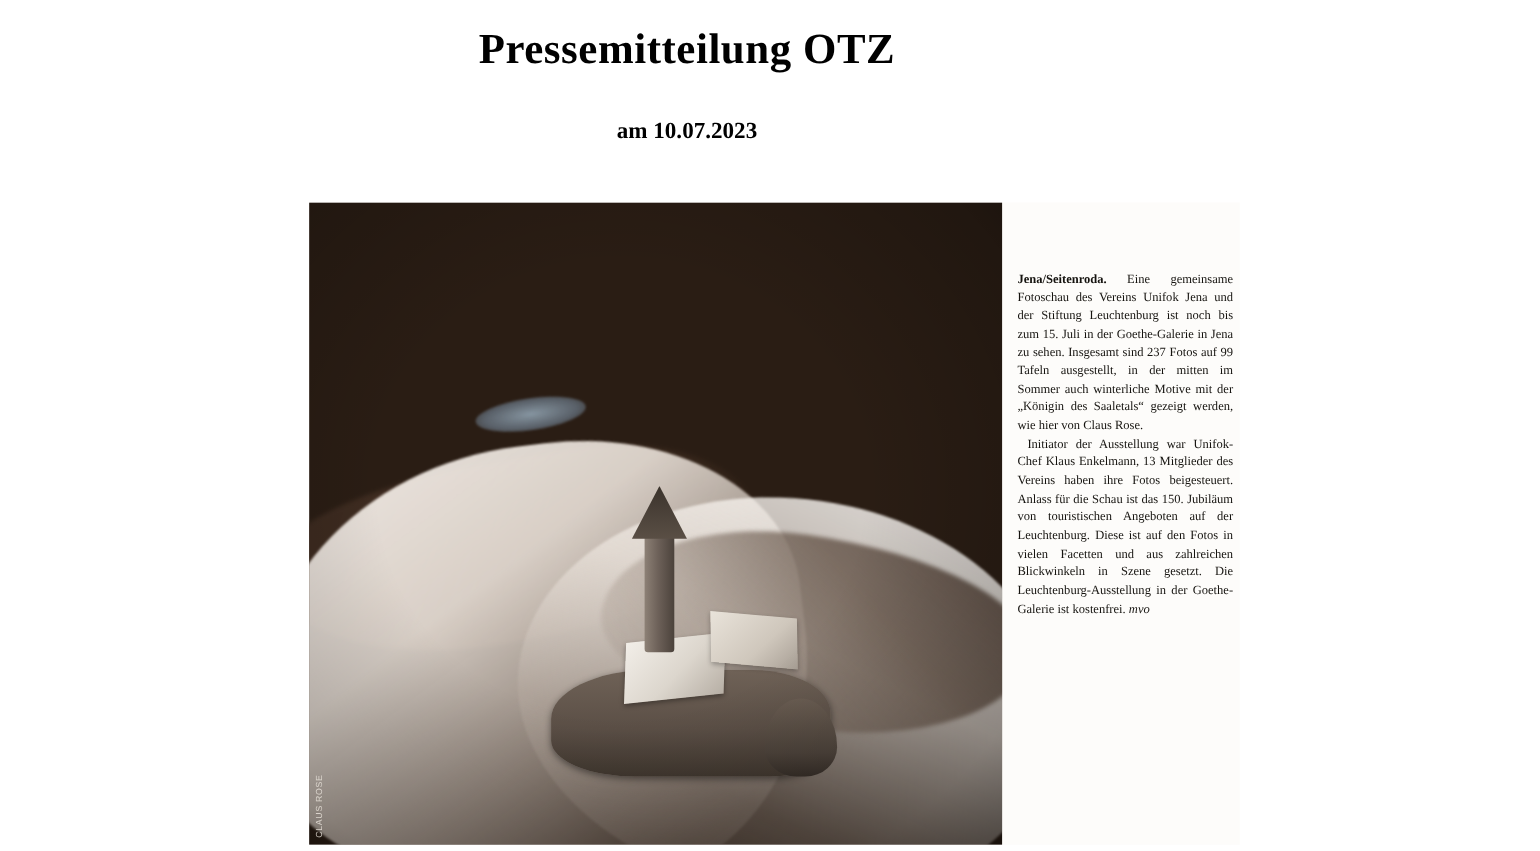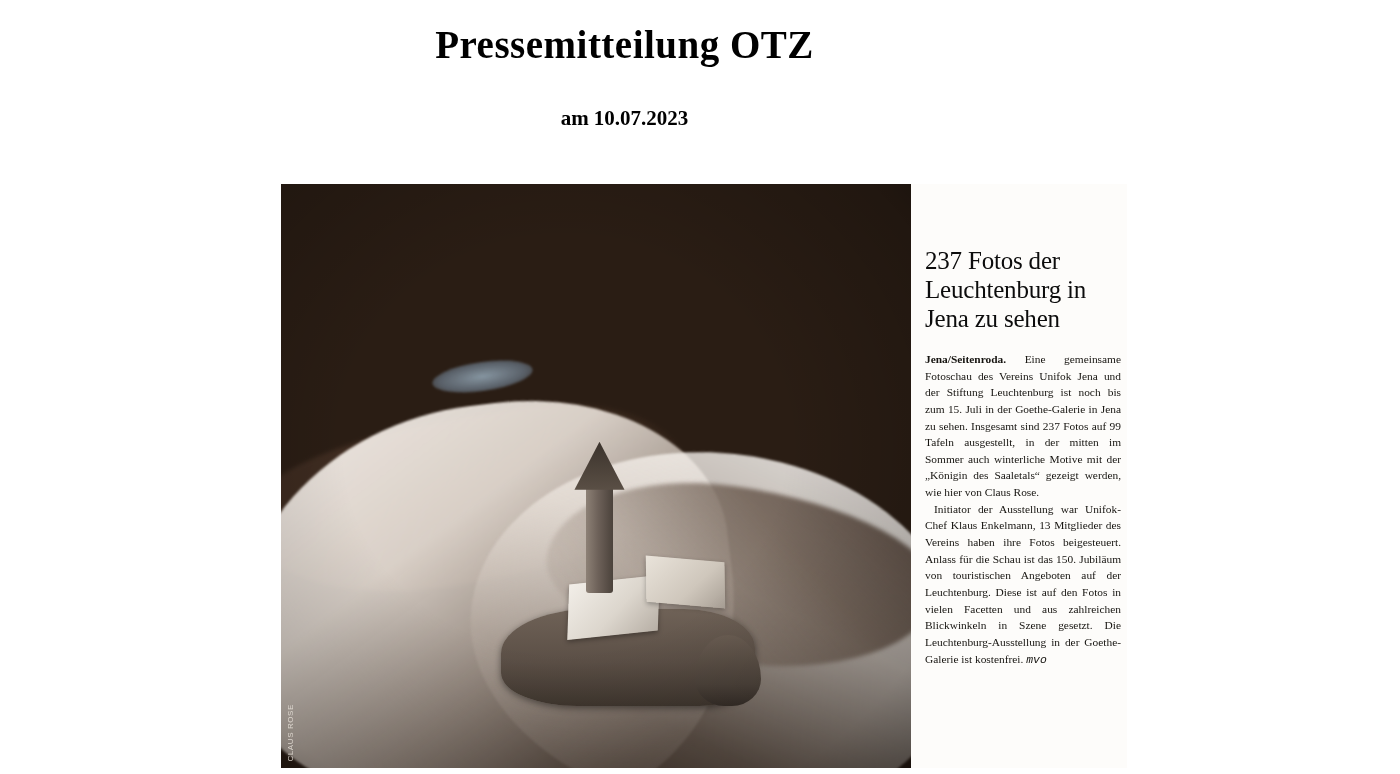--- a/index.html
+++ b/index.html
@@ -256,21 +256,21 @@
     font-family: "Liberation Serif", serif;
     font-size: 11.4px;
     line-height: 1.46;
     text-align: justify;
     color: #15130f;
     hyphens: auto;
   }
   .body-col p { margin: 0; }
   .body-col p + p { text-indent: 9px; }
   .dateline { font-weight: bold; }
-  .sig { font-style: italic; font-family: Liberation Mono, monospace; }
+  .sig { font-style: italic; }
 </style>
 </head>
 <body>
 
 <div class="page">
 
   <h1 class="doc-title">Pressemitteilung OTZ</h1>
   <h2 class="doc-subtitle">am 10.07.2023</h2>
 
   <div class="clipping">
@@ -286,21 +286,20 @@
         <div class="roofA"></div>
         <div class="roofB"></div>
         <div class="tower"></div>
         <div class="bastion"></div>
       </div>
       <div class="vignette"></div>
       <div class="photo-credit">CLAUS ROSE</div>
     </div>
 
     <div class="article">
-      <div class="headline">237 Fotos der Leuchtenburg in Jena zu sehen</div>
       <div class="body-col">
         <p><span class="dateline">Jena/Seitenroda.</span><span> Eine gemeinsame Fotoschau des Vereins Unifok Jena und der Stiftung Leuchtenburg ist noch bis zum 15. Juli in der Goethe-Galerie in Jena zu sehen. Insgesamt sind 237 Fotos auf 99 Tafeln ausgestellt, in der mitten im Sommer auch winterliche Motive mit der „Königin des Saaletals“ gezeigt werden, wie hier von Claus Rose.</span></p>
         <p><span>Initiator der Ausstellung war Unifok-Chef Klaus Enkelmann, 13 Mitglieder des Vereins haben ihre Fotos beigesteuert. Anlass für die Schau ist das 150. Jubiläum von touristischen Angeboten auf der Leuchtenburg. Diese ist auf den Fotos in vielen Facetten und aus zahlreichen Blickwinkeln in Szene gesetzt. Die Leuchtenburg-Ausstellung in der Goethe-Galerie ist kostenfrei.</span> <span class="sig">mvo</span></p>
       </div>
     </div>
 
   </div>
 </div>
 
 </body></html>

